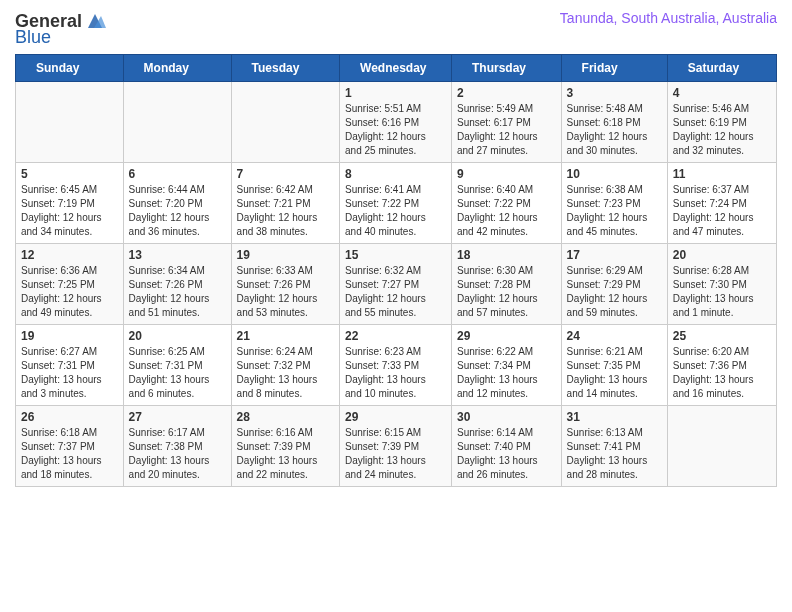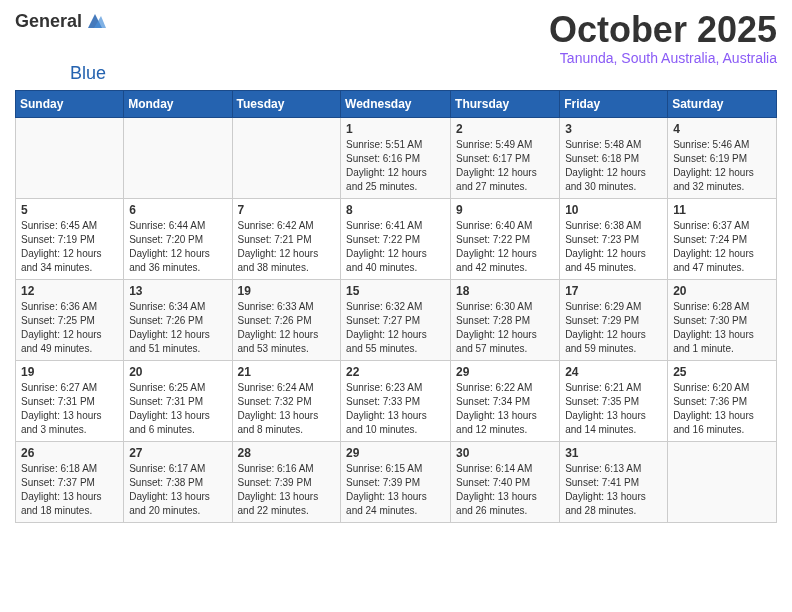--- a/index.html
+++ b/index.html
@@ -53,21 +53,21 @@
     table {
       width: 100%;
       border-collapse: collapse;
       border: 1px solid #ccc;
     }
     thead tr th {
       background-color: #2563b0;
       color: #fff;
       font-size: 12px;
       font-weight: bold;
-      padding: 6px 4px;
+      padding: 6px 20px;
       text-align: left;
       border: 1px solid #1a4a8a;
     }
     tbody tr td {
       border: 1px solid #ccc;
       vertical-align: top;
       padding: 4px 5px;
       font-size: 10px;
       color: #333;
       height: 80px;
@@ -87,33 +87,32 @@
     }
     .day-info {
       line-height: 1.4;
     }
   </style>
 </head>
 <body>
 
 <div class="header">
   <div class="logo">
-    <div style="display:flex; flex-direction:column; align-items:flex-end;gap:36px;">
+    <div style="display:flex; flex-direction:column; align-items:flex-start;">
       <div style="display:flex; align-items:center; gap:2px;">
         <span class="logo-text-general">General</span>
         <svg class="logo-icon" viewBox="0 0 22 22" xmlns="http://www.w3.org/2000/svg">
           <polygon points="4,18 11,4 18,18" fill="#2563b0" opacity="0.85"></polygon>
           <polygon points="10,18 17,6 22,18" fill="#4a90d9" opacity="0.7"></polygon>
         </svg>
       </div>
       <span class="logo-text-blue" style="margin-top:-4px;">Blue</span>
     </div>
   </div>
   <div class="title-area">
-    <div class="month-title">October 2025</div>
     <div class="subtitle">Tanunda, South Australia, Australia</div>
   </div>
 </div>
 
 <table>
   <thead>
     <tr>
     <th>Sunday</th>
         <th>Monday</th>
         <th>Tuesday</th>

